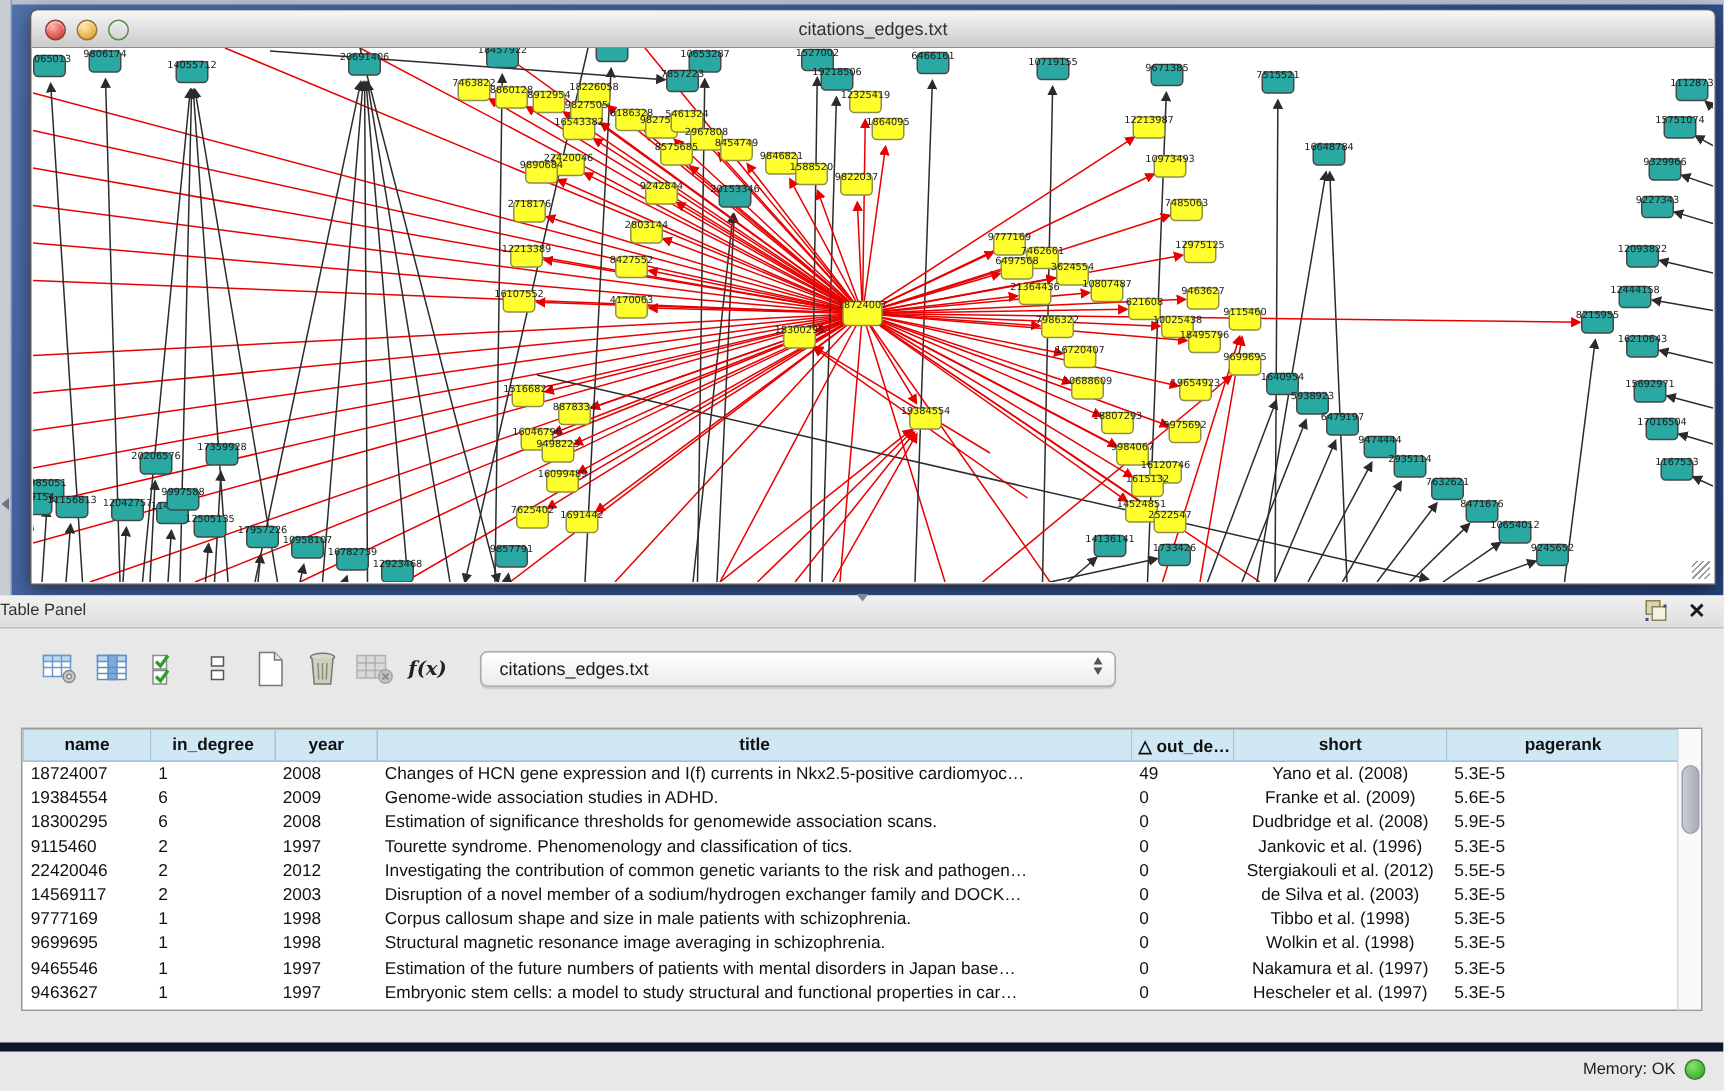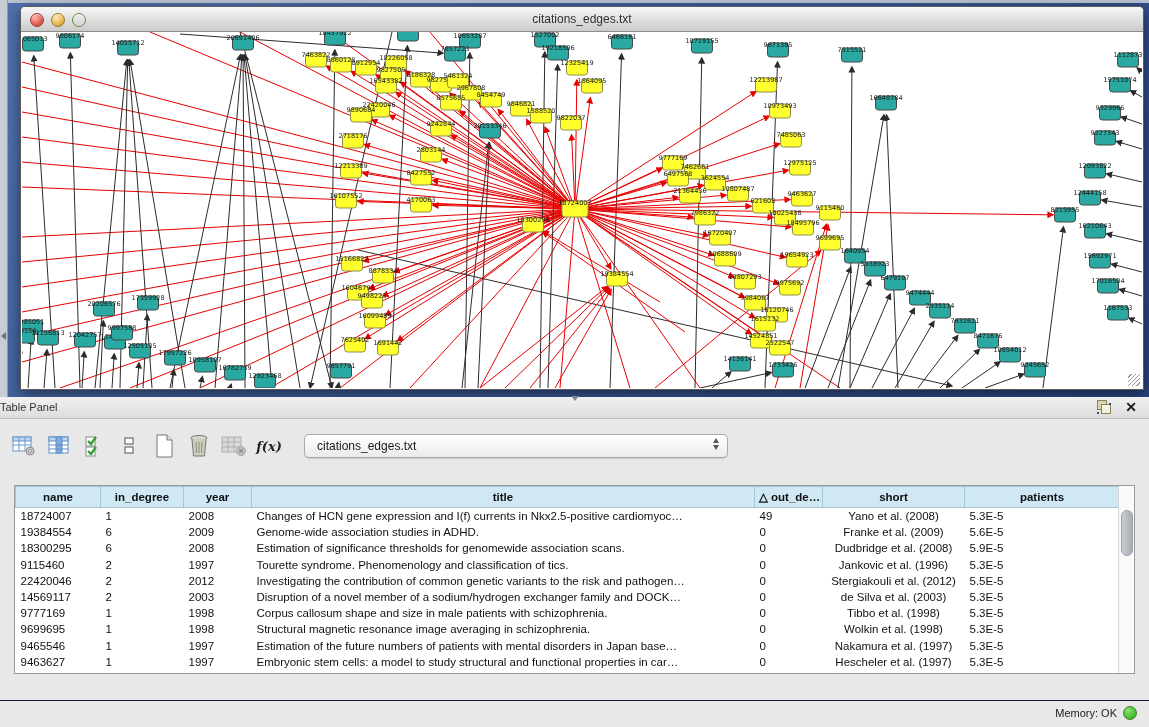--- a/index.html
+++ b/index.html
@@ -33,21 +33,21 @@
     border-bottom:1px solid #bdbdbd;font-size:11px;color:#333;line-height:21px;position:relative;}
   .panel-splitter{position:absolute;left:571px;top:-1px;width:0;height:0;
     border-left:4px solid transparent;border-right:4px solid transparent;border-top:5px solid #7d8796;}
   .panel-hicons{position:absolute;right:12px;top:3px;display:flex;gap:14px;align-items:center;}
   .float-ic{position:relative;width:14px;height:14px;}
   .float-ic .sq1{position:absolute;left:0;top:0;width:8px;height:8px;border:1px solid #8a8455;background:#d9d4b2;}
   .float-ic .sq2{position:absolute;left:4px;top:4px;width:8px;height:8px;border:1px solid #8a8455;background:#f4f2e4;}
   .float-ic .d1,.float-ic .d2{position:absolute;width:2px;height:2px;background:#33527e;}
   .float-ic .d1{left:0;bottom:0;} .float-ic .d2{right:0;top:3px;}
   .close-x{font-size:14px;font-weight:bold;color:#1a1a1a;line-height:14px;}
-  .toolbar{position:absolute;left:10px;top:32px;height:34px;display:flex;align-items:center;gap:7px;}
+  .toolbar{position:absolute;left:26px;top:32px;height:34px;display:flex;align-items:center;gap:7px;}
   .tool{width:28px;height:28px;display:flex;align-items:center;justify-content:center;}
   .fx{font-family:"DejaVu Serif",serif;font-style:italic;font-weight:bold;font-size:13px;color:#222;}
   .dropdown{width:388px;height:22px;margin-left:14px;border:1px solid #a9a9a9;border-radius:5px;
     background:linear-gradient(#ffffff,#ebebeb);font-size:12px;color:#1a1a1a;line-height:22px;
     padding:0 22px 0 12px;position:relative;box-shadow:0 1px 1px rgba(0,0,0,.12);}
   .stepper{position:absolute;right:8px;top:3px;display:flex;flex-direction:column;gap:2px;}
   .stepper i{width:0;height:0;border-left:3.5px solid transparent;border-right:3.5px solid transparent;}
   .stepper .up{border-bottom:5px solid #555;} .stepper .dn{border-top:5px solid #555;}
   .tablewrap{position:absolute;left:14px;top:88px;width:1119px;height:187px;background:#fff;
     border:1px solid #9a9a9a;overflow:hidden;}
@@ -59,21 +59,21 @@
   td.c5{text-align:center;}
   .vscroll{position:absolute;right:0;top:0;width:15px;height:187px;background:#fafafa;border-left:1px solid #d5d5d5;}
   .vthumb{position:absolute;left:2px;top:24px;width:10px;height:44px;border-radius:6px;
     background:linear-gradient(90deg,#c9ccd2,#a8adb6);border:1px solid #9aa0aa;}
   .tabs{position:absolute;left:50%;top:278px;transform:translateX(-50%);display:flex;height:20px;
     border:1px solid #8f8f8f;border-radius:5px;overflow:hidden;font-size:12px;color:#222;
     background:linear-gradient(#fcfcfc,#e3e3e3);box-shadow:0 1px 1px rgba(0,0,0,.15);}
   .tab{padding:0 13px;line-height:20px;border-right:1px solid #9a9a9a;}
   .tab:last-child{border-right:none;}
   .tab.selected{background:linear-gradient(#8d8d8d,#6d6d6d);color:#f2f2f2;}
-  .footer{position:absolute;left:0;bottom:0;width:1149px;height:26px;border-top:1px solid #0f172a;}
+  .footer{position:absolute;left:0;bottom:0;width:1149px;height:26px;border-top:6px solid #0f172a;}
   .memory{position:absolute;right:12px;top:5px;display:flex;align-items:center;gap:6px;font-size:11px;color:#222;}
   .memdot{width:12px;height:12px;border-radius:50%;border:1px solid #3f7d32;
     background:radial-gradient(circle at 35% 30%,#8ce06c,#3fba2e 70%,#2f8f22);}
 </style>
 </head>
 <body>
 
 <div class="top-region">
   <div class="edge-strip-top"></div>
   <div class="edge-strip-left"></div>
@@ -596,21 +596,21 @@
           <col class="c6">
         </colgroup>
       <thead>
           <tr id="thead-row">
             <th class="c0">name</th>
             <th class="c1">in_degree</th>
             <th class="c2">year</th>
             <th class="c3">title</th>
             <th class="c4">△ out_de…</th>
             <th class="c5">short</th>
-            <th class="c6">patients</th>
+            <th class="c6">pagerank</th>
           </tr>
         </thead>
       <tbody id="tbody">
           <tr>
             <td class="c0">18724007</td>
             <td class="c1">1</td>
             <td class="c2">2008</td>
             <td class="c3">Changes of HCN gene expression and I(f) currents in Nkx2.5-positive cardiomyoc…</td>
             <td class="c4">49</td>
             <td class="c5">Yano et al. (2008)</td>

